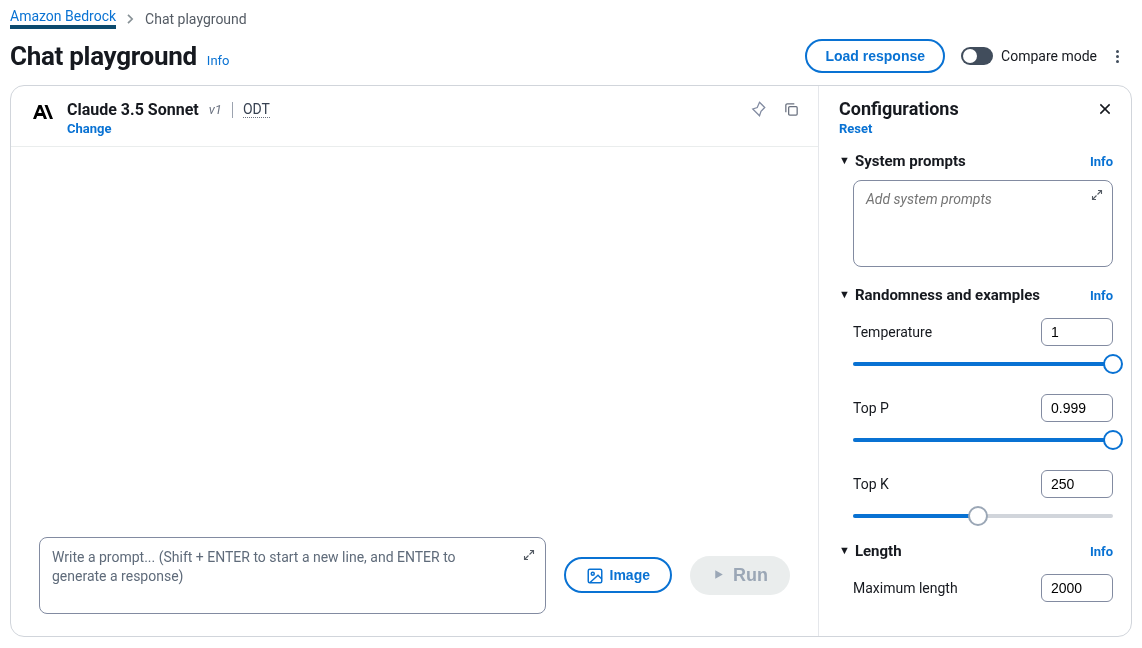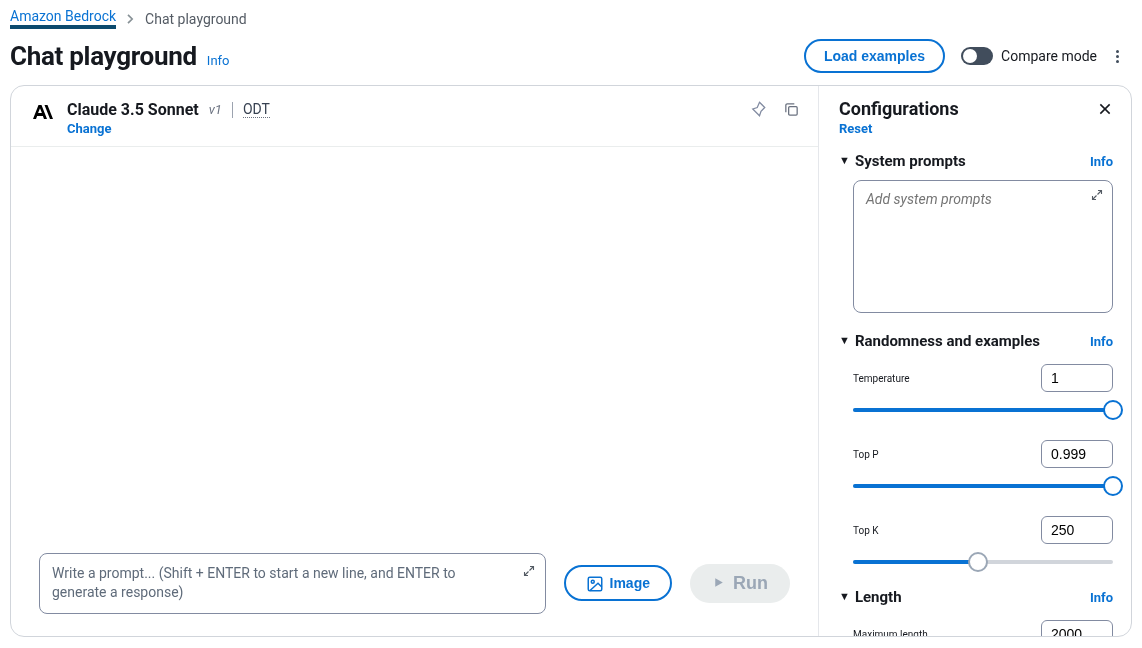--- a/index.html
+++ b/index.html
@@ -36,46 +36,46 @@
 .model-version { font-size:13px; font-style:italic; color:#6b7280;}
 .model-odt { font-size:14px; border-bottom:1px dotted #6b7280; color:#374151; padding-bottom:0; cursor:default;}
 .model-sep{ width:1px; height:16px; background:#9ca3af; }
 .change-link { color:#0972d3; font-size:13px; font-weight:700; cursor:pointer;}
 .model-right{margin-left:auto;display:flex;gap:16px;align-items:center;color:#6b7280;}
 .icon-btn{cursor:pointer;color:#6b7280;}
 
 .chat-body { flex:1; }
 
 .input-row { display:flex; align-items:center; gap:18px; padding:16px 28px 22px 28px; }
-.prompt-box { flex:1; border:1px solid #828ba1; border-radius:8px; padding:10px 36px 10px 12px; min-height:52px; position:relative; font-size:14px; color:#545b64; display:flex; align-items:center; }
+.prompt-box { flex:1; border:1px solid #828ba1; border-radius:8px; padding:10px 36px 26px 12px; min-height:52px; position:relative; font-size:14px; color:#545b64; display:flex; align-items:center; }
 .prompt-placeholder{color:#5f6b7a;line-height:1.4;}
 .prompt-expand{position:absolute;top:10px;right:10px;color:#545b64;cursor:pointer;}
 .btn-image { border:2px solid #0972d3; border-radius:22px; padding:8px 20px; color:#0972d3; font-weight:700; font-size:14px; background:#fff; display:flex;align-items:center;gap:8px;cursor:pointer;}
 .btn-run { border:none; border-radius:22px; padding:9px 22px; color:#9ba7b6; font-weight:700; font-size:18px; background:#eaeded; display:flex;align-items:center;gap:8px;cursor:default;}
 .img-ico{position:relative;width:16px;height:16px;}
 
 
 .config { width:312px; padding:12px 18px 10px 20px; overflow:auto; position:relative;}
 .config-head{display:flex;align-items:flex-start;justify-content:space-between;}
 .config-title{font-size:18px;font-weight:700;}
 .config-close{font-size:18px;color:#16191f;cursor:pointer;position:relative;top:2px;}
 .reset-link{color:#0972d3;font-weight:700;font-size:13px;cursor:pointer;margin-top:2px;display:inline-block;}
 
 .section{margin-top:16px;}
 .section-head{display:flex;align-items:center;justify-content:space-between;margin-bottom:10px;}
 .section-title{display:flex;align-items:center;gap:5px;font-weight:700;font-size:15px;}
 .section-title .tri{font-size:11px;position:relative;top:-1px;}
 .section-info{color:#0972d3;font-weight:700;font-size:13px;cursor:pointer;}
 
-.sys-textarea{width:100%;height:133px;border:1px solid #828ba1;border-radius:8px;padding:10px 28px 10px 12px;font-size:14px;resize:none;font-style:italic;color:#ec4899;position:relative;font-family:inherit;}
+.sys-textarea{width:100%;height:87px;border:1px solid #828ba1;border-radius:8px;padding:10px 28px 10px 12px;font-size:14px;resize:none;font-style:italic;color:#ec4899;position:relative;font-family:inherit;}
 .sys-wrap{position:relative;margin-left:14px;}
 .sys-expand{position:absolute;top:8px;right:10px;color:#545b64;cursor:pointer;font-style:normal;}
 
 .param-row{display:flex;align-items:center;justify-content:space-between;padding:4px 0 4px 14px;}
-.param-label{font-size:10px;}
+.param-label{font-size:14px;}
 .param-input{border:1px solid #828ba1;border-radius:6px;padding:5px 9px;width:72px;font-size:14px;}
 .slider-wrap{margin: 6px 0 18px 14px;position:relative;height:16px;}
 .slider-track{position:absolute;top:6px;left:0;right:0;height:4px;background:#d1d5db;border-radius:2px;}
 .slider-fill{position:absolute;top:6px;left:0;height:4px;background:#0972d3;border-radius:2px;}
 .slider-thumb{position:absolute;top:-2px;width:20px;height:20px;border-radius:50%;background:#fff;border:2px solid #0972d3;margin-left:-10px;cursor:pointer;}
 .slider-thumb.grey{border:2px solid #9ba7b6;}
 
 .len-section .param-input{width:72px;}
 
 </style>
@@ -91,21 +91,21 @@
   </span>
   <span class="current">Chat playground</span>
 </div>
 
 <div class="header">
   <div class="header-left">
     <h1>Chat playground</h1>
     <span class="info">Info</span>
   </div>
   <div class="header-right">
-    <button class="btn-outline">Load examples</button>
+    <button class="btn-outline">Load response</button>
     <div style="display:flex;align-items:center;gap:8px">
       <div class="toggle"></div>
       <span class="compare-label">Compare mode</span>
     </div>
     <div class="more-dots">
         <span></span>
         <span></span>
         <span></span>
       </div>
   </div>

